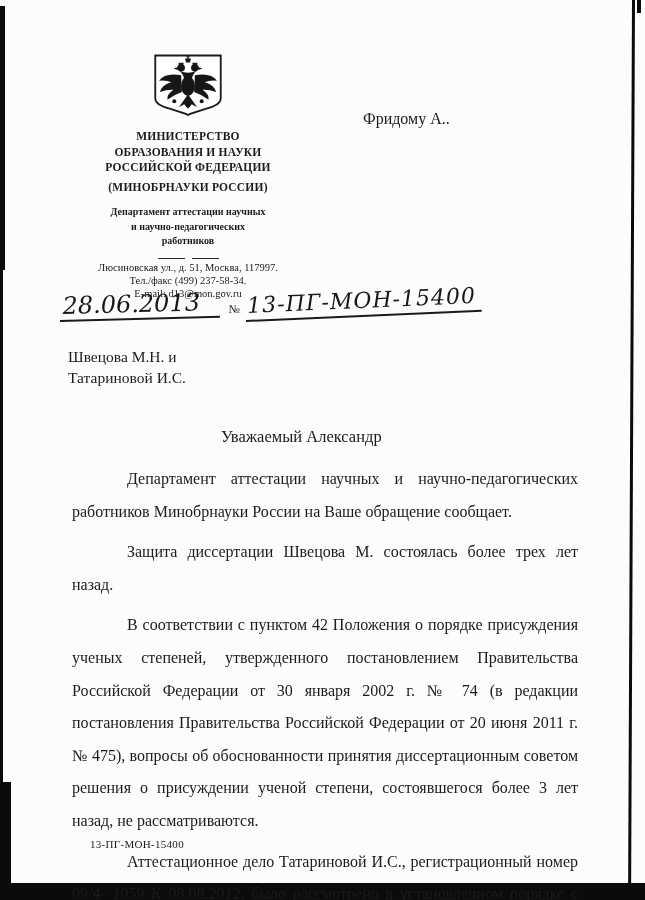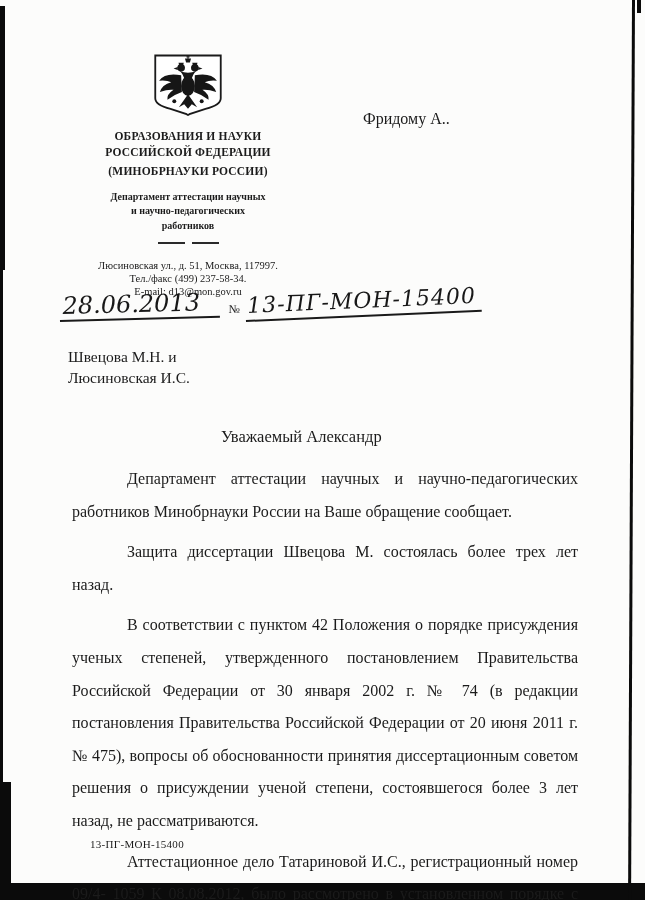--- a/index.html
+++ b/index.html
@@ -19,21 +19,21 @@
 
   
   .letterhead{position:absolute;left:58px;top:54px;width:260px;text-align:center;}
   .emblem{margin:0 auto 8px;width:78px;height:67px;}
   .ministry-line{font-weight:bold;font-size:11.5px;line-height:15.5px;letter-spacing:0.2px;}
   .ministry-line.gap{margin-top:4px;}
   .dept{margin-top:10px;}
   .dept-line{font-weight:bold;font-size:10px;line-height:14.5px;}
   .sep{margin-top:9px;height:2px;display:flex;justify-content:center;gap:7px;}
   .sep span{display:inline-block;width:27px;height:1.8px;background:#2a2a2a;}
-  .addr{margin-top:15px;}
+  .addr{margin-top:1px;}
   .addr-line{font-size:10.5px;line-height:13px;}
 
   
   .refline{position:absolute;left:60px;top:293px;width:345px;display:flex;align-items:flex-end;}
   .hw{font-family:"DejaVu Serif", serif;font-style:italic;color:#181818;white-space:nowrap;}
   .hw-date{font-size:24px;line-height:26px;border-bottom:2px solid #1a1a1a;padding:0 20px 1px 3px;transform:rotate(-1.5deg);transform-origin:left bottom;}
   .no-sign{font-size:12px;margin:0 6px 5px 8px;}
   .hw-num{font-size:22px;line-height:25px;letter-spacing:1px;border-bottom:2px solid #1a1a1a;padding:0 5px 2px 2px;transform:rotate(-2.5deg);transform-origin:left bottom;}
 
   .addressee{position:absolute;left:363px;top:110px;font-size:16px;}
@@ -78,20 +78,21 @@
           <ellipse cx="50" cy="42" rx="9" ry="13"></ellipse>
           <path d="M41 28 Q20 24 12 35 Q22 34 28 37 Q16 40 13 50 Q24 46 31 47 Q22 53 23 60 Q33 53 42 50 Z"></path>
           <path d="M59 28 Q80 24 88 35 Q78 34 72 37 Q84 40 87 50 Q76 46 69 47 Q78 53 77 60 Q67 53 58 50 Z"></path>
           <path d="M50 53 L38 70 L45 66 L50 72 L55 66 L62 70 Z"></path>
           <circle cx="32" cy="62" r="2.6"></circle>
           <circle cx="68" cy="62" r="2.6"></circle>
         </g>
       </svg>
     </div>
     <div class="ministry">
+      <div class="ministry-line">МИНИСТЕРСТВО</div>
       <div class="ministry-line">ОБРАЗОВАНИЯ И НАУКИ</div>
       <div class="ministry-line">РОССИЙСКОЙ ФЕДЕРАЦИИ</div>
       <div class="ministry-line gap">(МИНОБРНАУКИ РОССИИ)</div>
     </div>
     <div class="dept">
       <div class="dept-line">Департамент аттестации научных</div>
       <div class="dept-line">и научно-педагогических</div>
       <div class="dept-line">работников</div>
     </div>
     <div class="sep">
@@ -108,21 +109,21 @@
   <div class="refline">
     <span class="hw hw-date">28.06.2013</span>
     <span class="no-sign">№</span>
     <span class="hw hw-num">13-ПГ-МОН-15400</span>
   </div>
 
   <div class="addressee">Фридому А..</div>
 
   <div class="subject">
     <div>Швецова М.Н. и</div>
-    <div>Люсиновская И.С.</div>
+    <div>Татариновой И.С.</div>
   </div>
 
   <div class="salutation">Уважаемый Александр</div>
 
   <div class="body-text">
     <p>Департамент аттестации научных и научно-педагогических работников Минобрнауки России на Ваше обращение сообщает.</p>
     <p>Защита диссертации Швецова М. состоялась более трех лет назад.</p>
     <p>В соответствии с пунктом 42 Положения о порядке присуждения ученых степеней, утвержденного постановлением Правительства Российской Федерации от 30 января 2002 г. № 74 (в редакции постановления Правительства Российской Федерации от 20 июня 2011 г. № 475), вопросы об обоснованности принятия диссертационным советом решения о присуждении ученой степени, состоявшегося более 3 лет назад, не рассматриваются.</p>
     <p class="spread-last">Аттестационное дело Татариновой И.С., регистрационный номер 09/4- 1059 К 08.08.2012, было рассмотрено в установленном порядке с учетом поступивших обращений. Министерством принято решение о выдаче Татариновой И.С. диплома кандидата педагогических наук.</p>
   </div>

